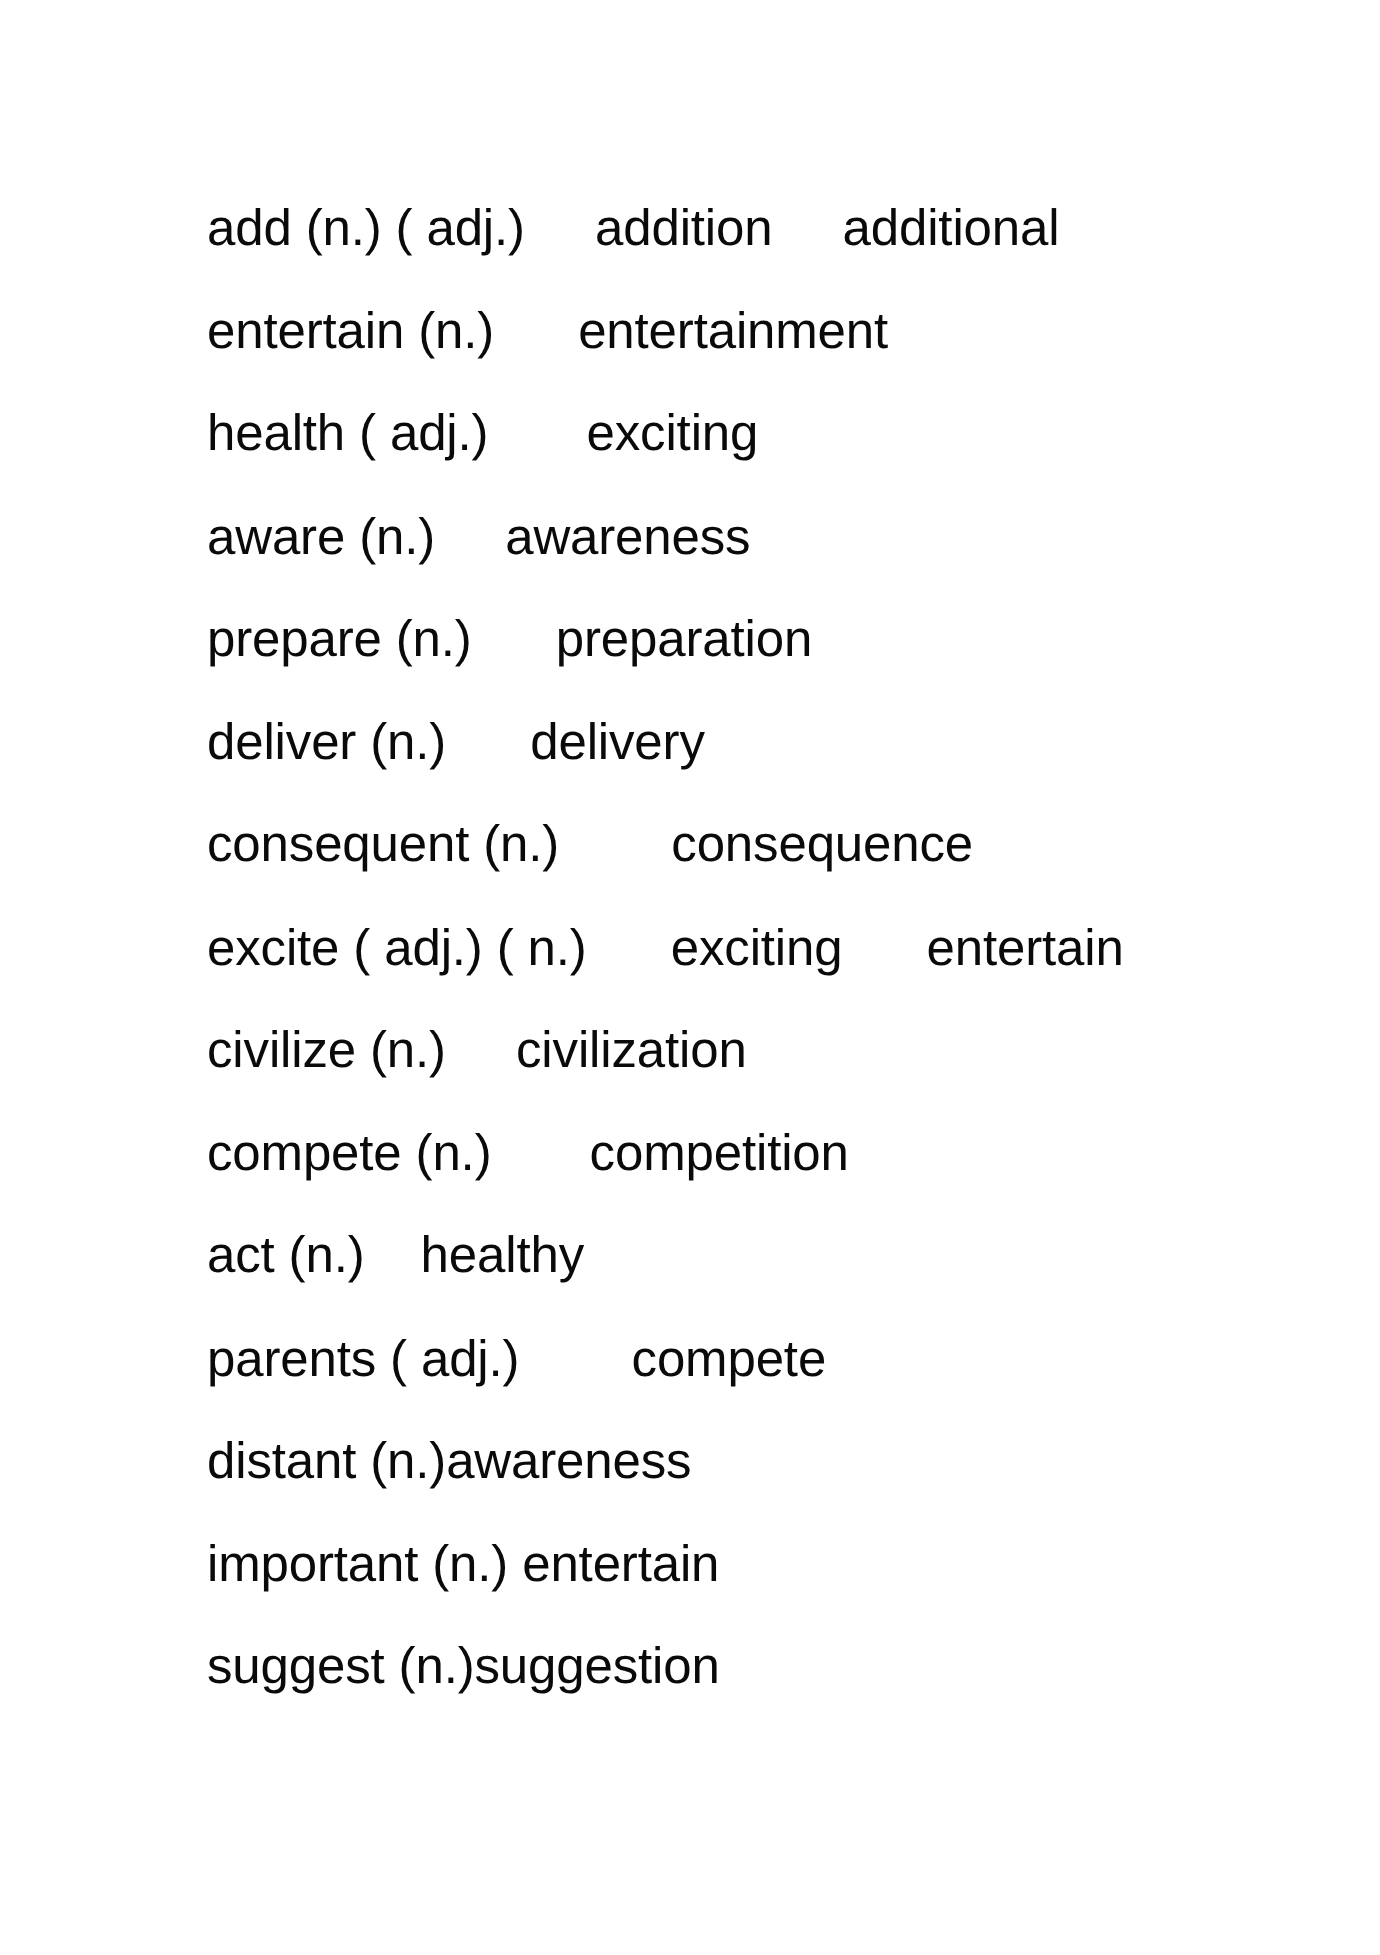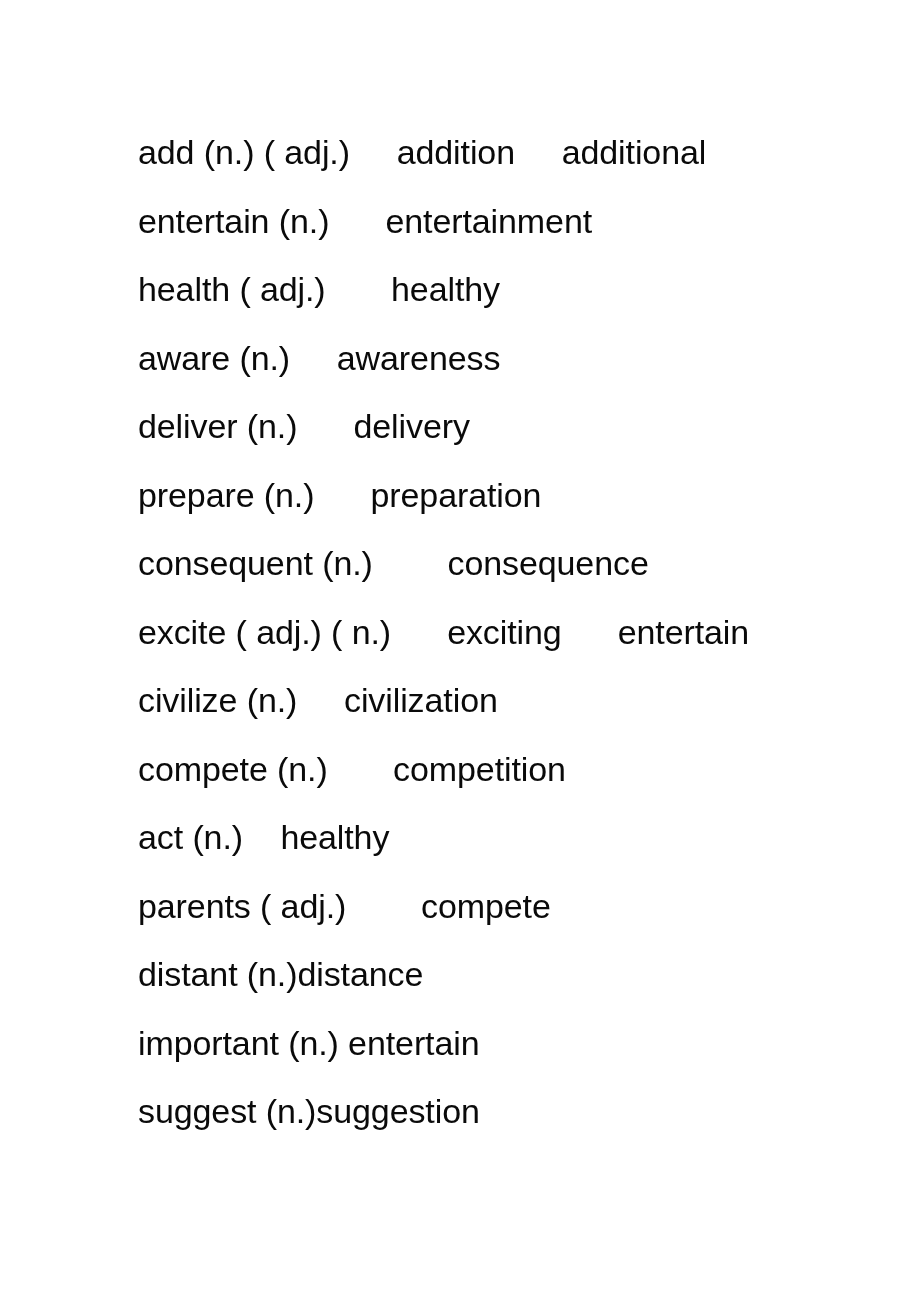--- a/index.html
+++ b/index.html
@@ -39,27 +39,27 @@
   }
   
 </style>
 </head>
 <body>
 
 <div class="page">
   <div class="word-list">
     <div class="word-line">add (n.) ( adj.)     addition     additional</div>
     <div class="word-line">entertain (n.)      entertainment</div>
-    <div class="word-line">health ( adj.)       healthy</div>
+    <div class="word-line">health ( adj.)       exciting</div>
     <div class="word-line">aware (n.)     awareness</div>
+    <div class="word-line">prepare (n.)      preparation</div>
     <div class="word-line">deliver (n.)      delivery</div>
-    <div class="word-line">prepare (n.)      preparation</div>
     <div class="word-line">consequent (n.)        consequence</div>
     <div class="word-line">excite ( adj.) ( n.)      exciting      entertain</div>
     <div class="word-line">civilize (n.)     civilization</div>
     <div class="word-line">compete (n.)       competition</div>
     <div class="word-line">act (n.)    healthy</div>
     <div class="word-line">parents ( adj.)        compete</div>
-    <div class="word-line">distant (n.)distance</div>
+    <div class="word-line">distant (n.)awareness</div>
     <div class="word-line">important (n.) entertain</div>
     <div class="word-line">suggest (n.)suggestion</div>
   </div>
 </div>
 
 </body></html>

